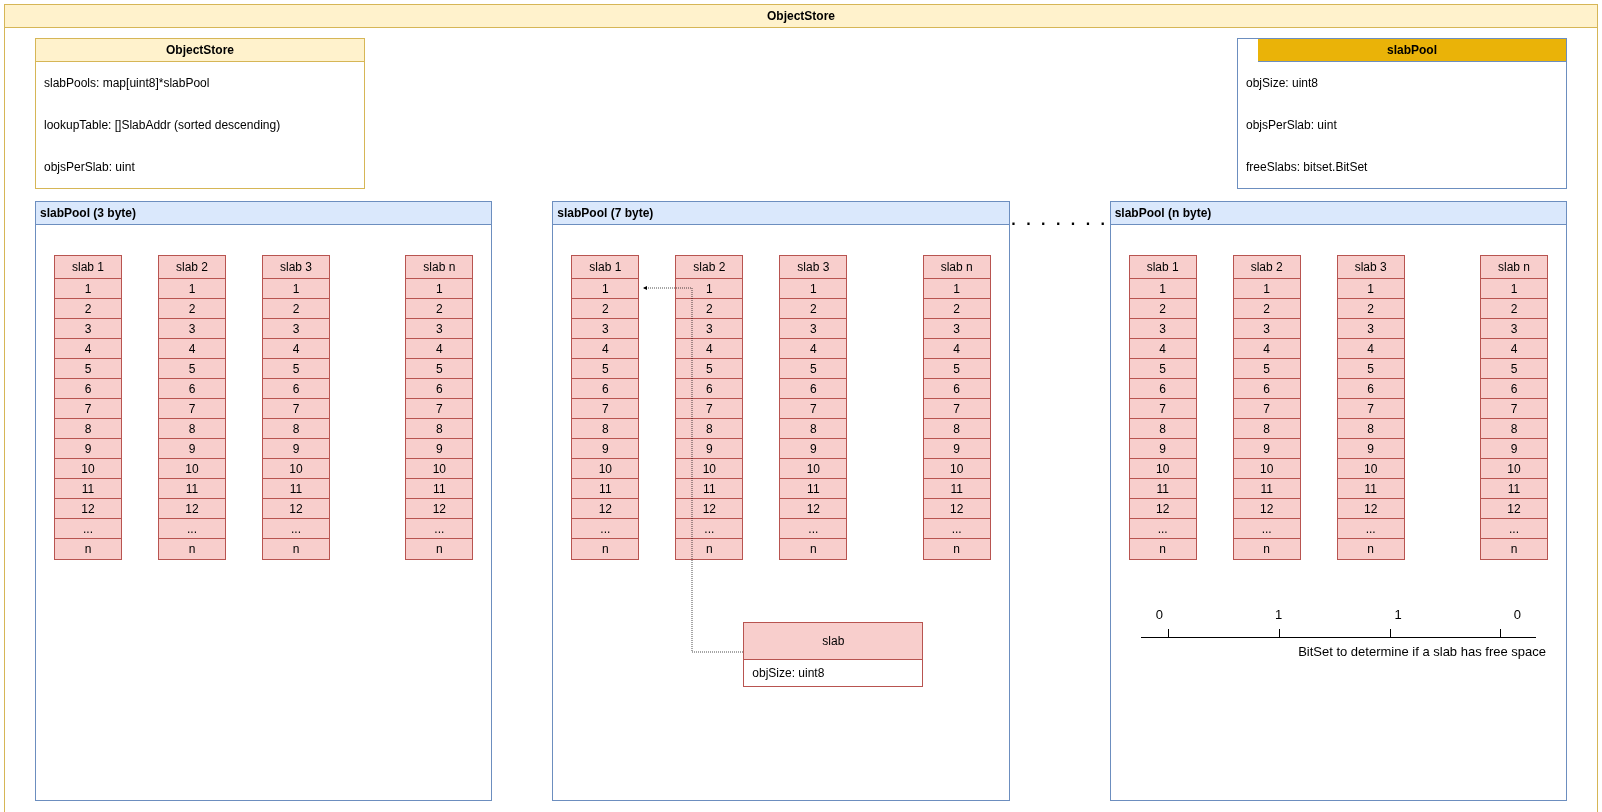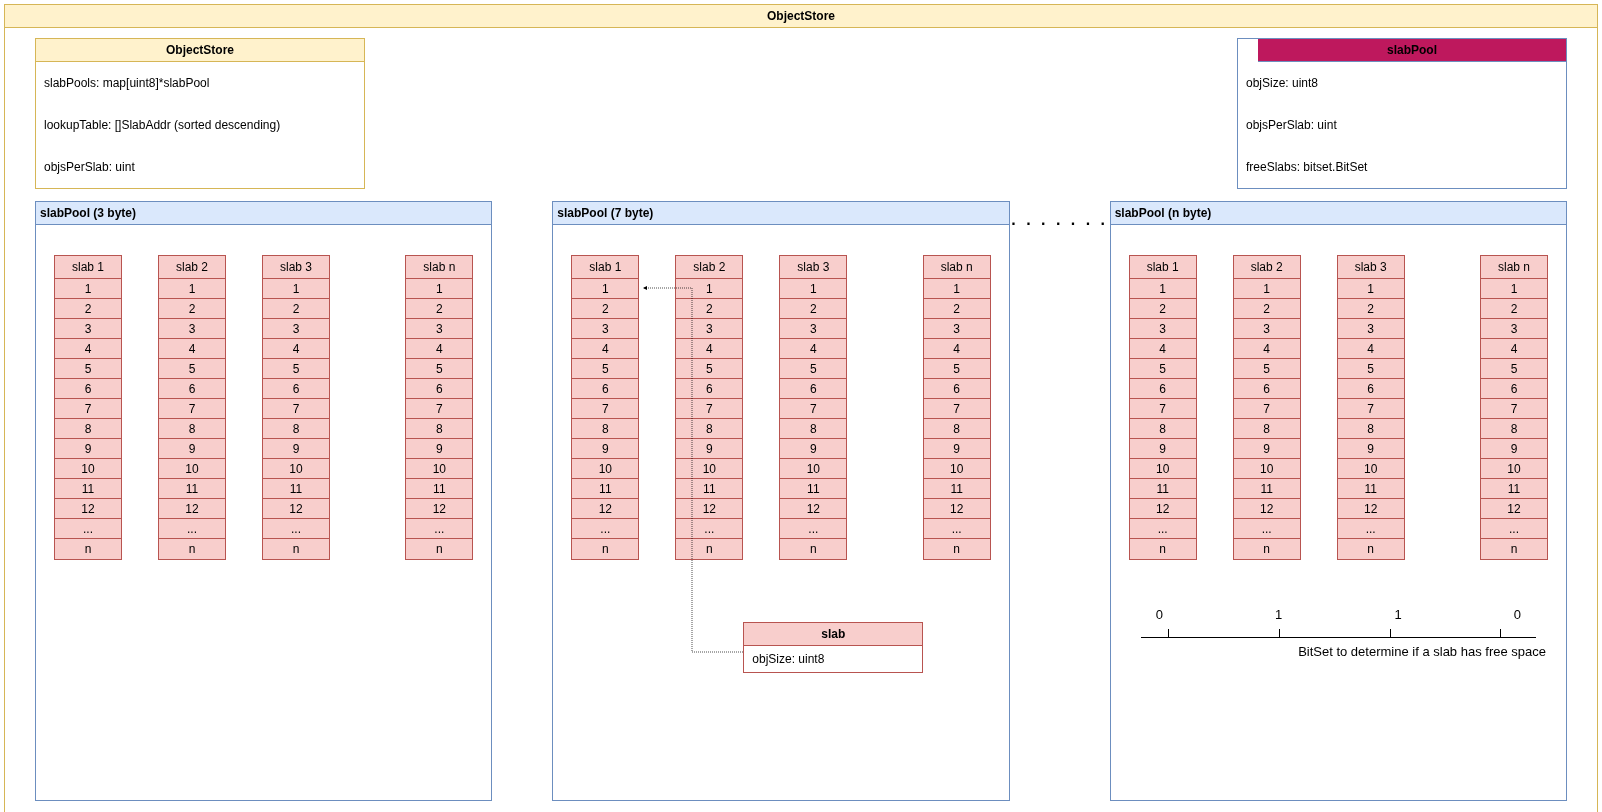--- a/index.html
+++ b/index.html
@@ -33,21 +33,21 @@
   }
   .class-box.yellow { border-color: #d6b656; }
   .class-box.blue { border-color: #6c8ebf; }
   .class-title {
     text-align: center;
     font-weight: bold;
     padding: 4px;
     border-bottom: 1px solid;
   }
   .class-box.yellow .class-title { background: #fff2cc; border-color: #d6b656; }
-  .class-box.blue .class-title { background: #be185d; border-color: #6c8ebf; margin-left: 20px; }
+  .class-box.blue .class-title { background: #eab308; border-color: #6c8ebf; margin-left: 20px; }
   .class-row {
     padding: 14px 8px;
     font-size: 12px;
   }
   .pools-row {
     display: flex;
     align-items: flex-start;
     padding: 12px 30px 20px 30px;
     gap: 0;
   }
@@ -108,22 +108,22 @@
     position: absolute;
     left: 190px;
     top: 420px;
     width: 180px;
     border: 1px solid #b85450;
   }
   .slab-class-title {
     background: #f8cecc;
     border-bottom: 1px solid #b85450;
     text-align: center;
-    font-weight: bold;
-    padding: 4px;
+    font-weight: normal;
+    padding: 11px;
   }
   .slab-class-row {
     padding: 6px 8px;
     font-size: 12px;
     background: #fff;
   }
 
   .bitset-area {
     position: absolute;
     left: 20px;

